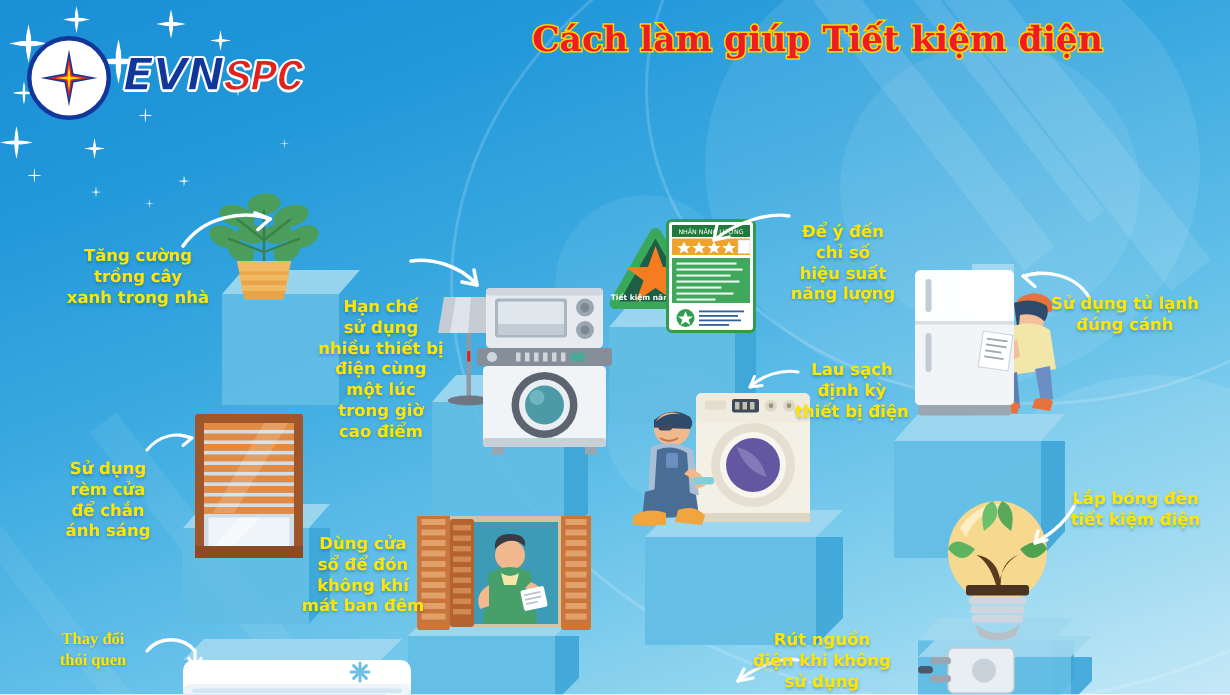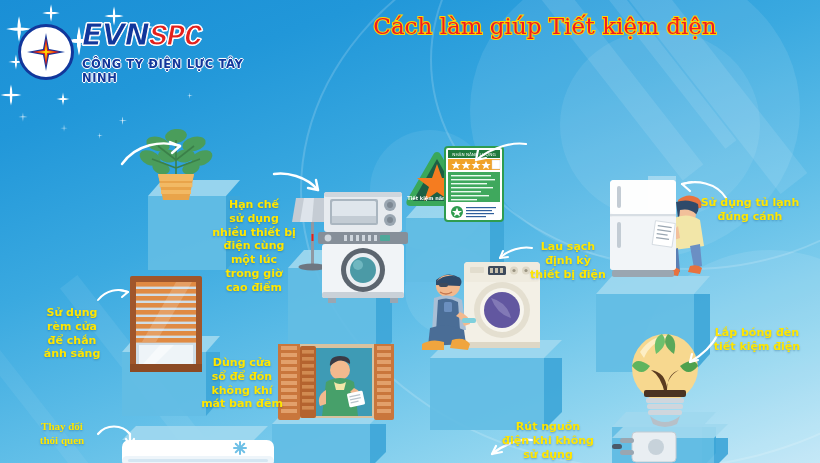--- a/index.html
+++ b/index.html
@@ -108,21 +108,21 @@
   .title-num {
     font-family: "DejaVu Serif", serif;
     font-size: 52px; font-weight: 700;
     color: #ef1c24;
     -webkit-text-stroke: 2px #ffd400;
     paint-order: stroke fill;
     line-height: 1;
   }
   .title-t1, .title-t2 {
     font-family: "DejaVu Serif", serif;
-    font-weight: 400;
+    font-weight: 700;
     color: #ef1c24;
     -webkit-text-stroke: 2px #ffd400;
     paint-order: stroke fill;
   }
   .title-t1 { font-size: 23px; line-height: 1.1; }
   .title-t2 { font-size: 23px; line-height: 1.25; display: block; margin-top: 4px; }
 
   
   .pedestal { position: absolute; pointer-events: none; }
   .ped-top {
@@ -198,21 +198,20 @@
   <div id="logo-block">
     <div class="logo-mark">
       <svg class="logo-star" viewBox="0 0 40 40">
         <polygon points="20,1 23,17 39,20 23,23 20,39 17,23 1,20 17,17" fill="#12379b"></polygon>
         <polygon points="20,6 22,18 34,20 22,22 20,34 18,22 6,20 18,18" fill="#e2201c"></polygon>
         <polygon points="20,11 21,19 29,20 21,21 20,29 19,21 11,20 19,19" fill="#ffd400"></polygon>
       </svg>
     </div>
     <div class="logo-text">
       <div class="logo-evnspc"><span class="evn">EVN</span><span class="spc">SPC</span></div>
-      <div class="logo-sub">CÔNG TY ĐIỆN LỰC TÂY NINH</div>
     </div>
   </div>
 
   <div id="title-block">
     <div class="title-line1">
       <span class="title-t1">Cách làm giúp Tiết kiệm điện</span>
     </div>
   </div>
 
   <div class="pedestal" style="left:148px;top:180px;width:108px;height:90px;">
@@ -616,27 +615,34 @@
   <svg class="arrow" style="left:488px;top:436px;" width="46" height="24" viewBox="0 0 46 24">
     <path d="M44 4 C34 2 16 8 4 18" stroke="#ffffff" stroke-width="2.2" fill="none" stroke-linecap="round"></path>
     <path d="M4 18 L14 16 M4 18 L8 10" stroke="#ffffff" stroke-width="2.2" fill="none" stroke-linecap="round"></path>
   </svg>
 
   <svg class="arrow" style="left:96px;top:422px;" width="40" height="30" viewBox="0 0 40 30">
     <path d="M2 12 C10 2 26 2 34 12 L34 24" stroke="#ffffff" stroke-width="2.2" fill="none" stroke-linecap="round"></path>
     <path d="M34 24 L30 17 M34 24 L38 17" stroke="#ffffff" stroke-width="2.2" fill="none" stroke-linecap="round"></path>
   </svg>
 
+  <div class="label" style="left:28px;top:164px;width:128px;">Tăng cường
+trồng cây
+xanh trong nhà</div>
   <div class="label" style="left:212px;top:198px;width:84px;">Hạn chế
 sử dụng
 nhiều thiết bị
 điện cùng
 một lúc
 trong giờ
 cao điểm</div>
+  <div class="label" style="left:516px;top:148px;width:92px;">Để ý đến
+chỉ số
+hiệu suất
+năng lượng</div>
   <div class="label" style="left:522px;top:240px;width:92px;">Lau sạch
 định kỳ
 thiết bị điện</div>
   <div class="label" style="left:688px;top:196px;width:124px;">Sử dụng tủ lạnh
 đúng cánh</div>
   <div class="label" style="left:34px;top:306px;width:76px;">Sử dụng
 rèm cửa
 để chắn
 ánh sáng</div>
   <div class="label" style="left:702px;top:326px;width:110px;">Lắp bóng đèn

